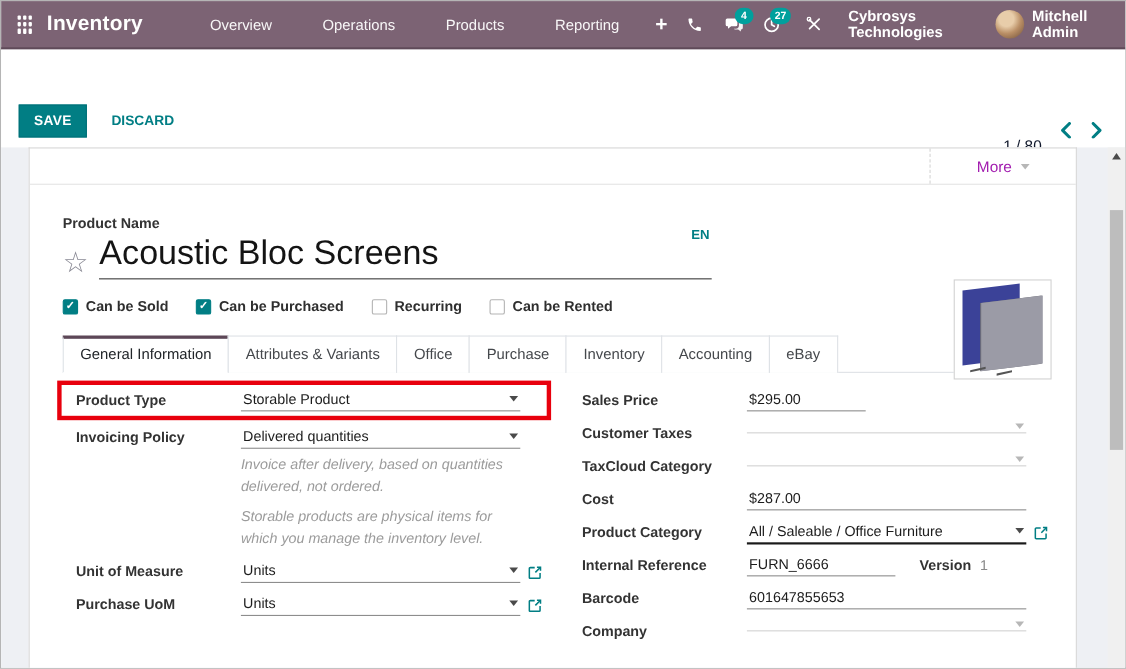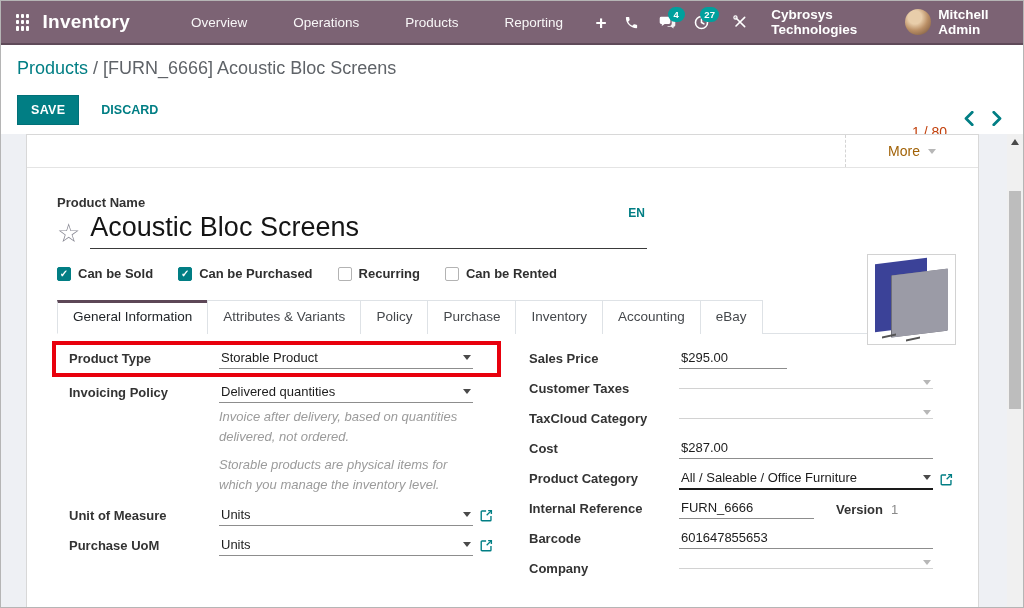--- a/index.html
+++ b/index.html
@@ -42,42 +42,42 @@
   .breadcrumb .bc-link { color:#017e84; cursor:pointer; }
   .cp-buttons { position:absolute; left:16px; top:50px; display:flex; align-items:center; }
   .btn-save {
     background:#017e84; color:#fff; border:1px solid #017078;
     font-size:12.5px; font-weight:bold; padding:7px 13px; cursor:pointer;
     font-family:inherit; letter-spacing:.3px;
   }
   .btn-discard { background:none; border:none; color:#017e84; font-weight:bold;
     font-size:12.5px; margin-left:14px; padding:7px 8px; cursor:pointer; font-family:inherit; }
   .pager { position:absolute; right:18px; top:52px; display:flex; align-items:center; gap:14px; }
-  .pager-count { font-size:14px; color:#c2410c;margin-top:27px; }
+  .pager-count { font-size:14px; color:#0f172a;margin-top:27px; }
   .pager-btn { background:none; border:none; cursor:pointer; padding:2px; display:flex; }
 
   
   .content { position:absolute; left:0; top:133px; width:100%; height:475px; background:#eef0f4; }
   .card {
     position:absolute; left:25px; top:0; width:953px; height:476px;
     background:#fff; border:1px solid #d8d8d8; border-bottom:none;
   }
   .statusbar { height:33px; border-bottom:1px solid #e4e4e4; display:flex; justify-content:flex-end; }
   .more-zone { width:133px; border-left:1px dashed #d4d4d4; display:flex;
-    align-items:center; justify-content:center; gap:8px; color:#a16207; font-size:14px; cursor:pointer; }
+    align-items:center; justify-content:center; gap:8px; color:#a21caf; font-size:14px; cursor:pointer; }
   .caret-down { width:0; height:0; border-left:4px solid transparent;
     border-right:4px solid transparent; border-top:5px solid #4a4a4a; }
   .caret-down.gray { border-top-color:#b7b7b7; }
 
   .sheet { position:relative; padding:0 30px; }
   .pname-label { margin-top:27px; font-size:13px; font-weight:bold; color:#333; }
   .title-row { display:flex; align-items:flex-end; margin-top:2px; width:590px; position:relative; }
   .star { font-size:26px; color:#8a8a95; margin-right:10px; line-height:1; cursor:pointer; padding-bottom:3px; }
   .title-field { flex:1; border-bottom:1px solid #3a3a3a; padding-bottom:5px; position:relative; }
-  .title-text { font-size:27px; color:#141414; line-height:1.15; }
+  .title-text { font-size:31px; color:#141414; line-height:1.15; }
   .lang-flag { position:absolute; right:2px; top:-6px; color:#017e84; font-size:12px; font-weight:bold; cursor:pointer; }
 
   .cb-row { display:flex; align-items:center; margin-top:17px; gap:25px; }
   .cb-item { display:flex; align-items:flex-end; gap:7px; cursor:pointer; }
   .cb-box { width:14px; height:14px; border:1px solid #b3b3b3; border-radius:2px; background:#fff;
     display:flex; align-items:center; justify-content:center; }
   .cb-box.checked { background:#017e84; border-color:#017e84; }
   .cb-box.checked::after { content:"✓"; color:#fff; font-size:10px; font-weight:bold; line-height:1; }
   .cb-label { font-size:13px; font-weight:bold; color:#2f2f2f; }
 
@@ -171,23 +171,20 @@
         <path stroke="#fff" stroke-width="2.4" stroke-linecap="round" d="M6 6l13 13M19 5L6 18"></path>
         <circle cx="5.2" cy="5.2" r="2.4" fill="none" stroke="#fff" stroke-width="1.8"></circle>
       </svg>
   </div>
   <div class="nav-company">Cybrosys Technologies</div>
   <div class="avatar"></div>
   <div class="nav-user">Mitchell Admin</div>
 </div>
 
 <div class="controlpanel">
-  <div class="breadcrumb">
-    <span class="bc-link">Products</span><span> / [FURN_6666] Acoustic Bloc Screens</span>
-  </div>
   <div class="cp-buttons">
     <button class="btn-save">SAVE</button>
     <button class="btn-discard">DISCARD</button>
   </div>
   <div class="pager">
     <span class="pager-count">1 / 80</span>
     <button class="pager-btn">
       <svg width="11" height="15" viewBox="0 0 8 12">
           <path d="M7 1L2 6l5 5" stroke="#017e84" stroke-width="2.2" fill="none" stroke-linecap="round" stroke-linejoin="round"></path>
         </svg>
@@ -235,21 +232,21 @@
         </div>
         <div class="cb-item">
           <span class="cb-box"></span>
           <span class="cb-label">Can be Rented</span>
         </div>
       </div>
 
       <div class="tabs">
         <div class="tab active">General Information</div>
         <div class="tab">Attributes &amp; Variants</div>
-        <div class="tab">Policy</div>
+        <div class="tab">Office</div>
         <div class="tab">Purchase</div>
         <div class="tab">Inventory</div>
         <div class="tab">Accounting</div>
         <div class="tab">eBay</div>
       </div>
 
       <div class="tab-body">
 
         <div class="col-left">
           <div class="frow" style="margin-bottom:12px;">

